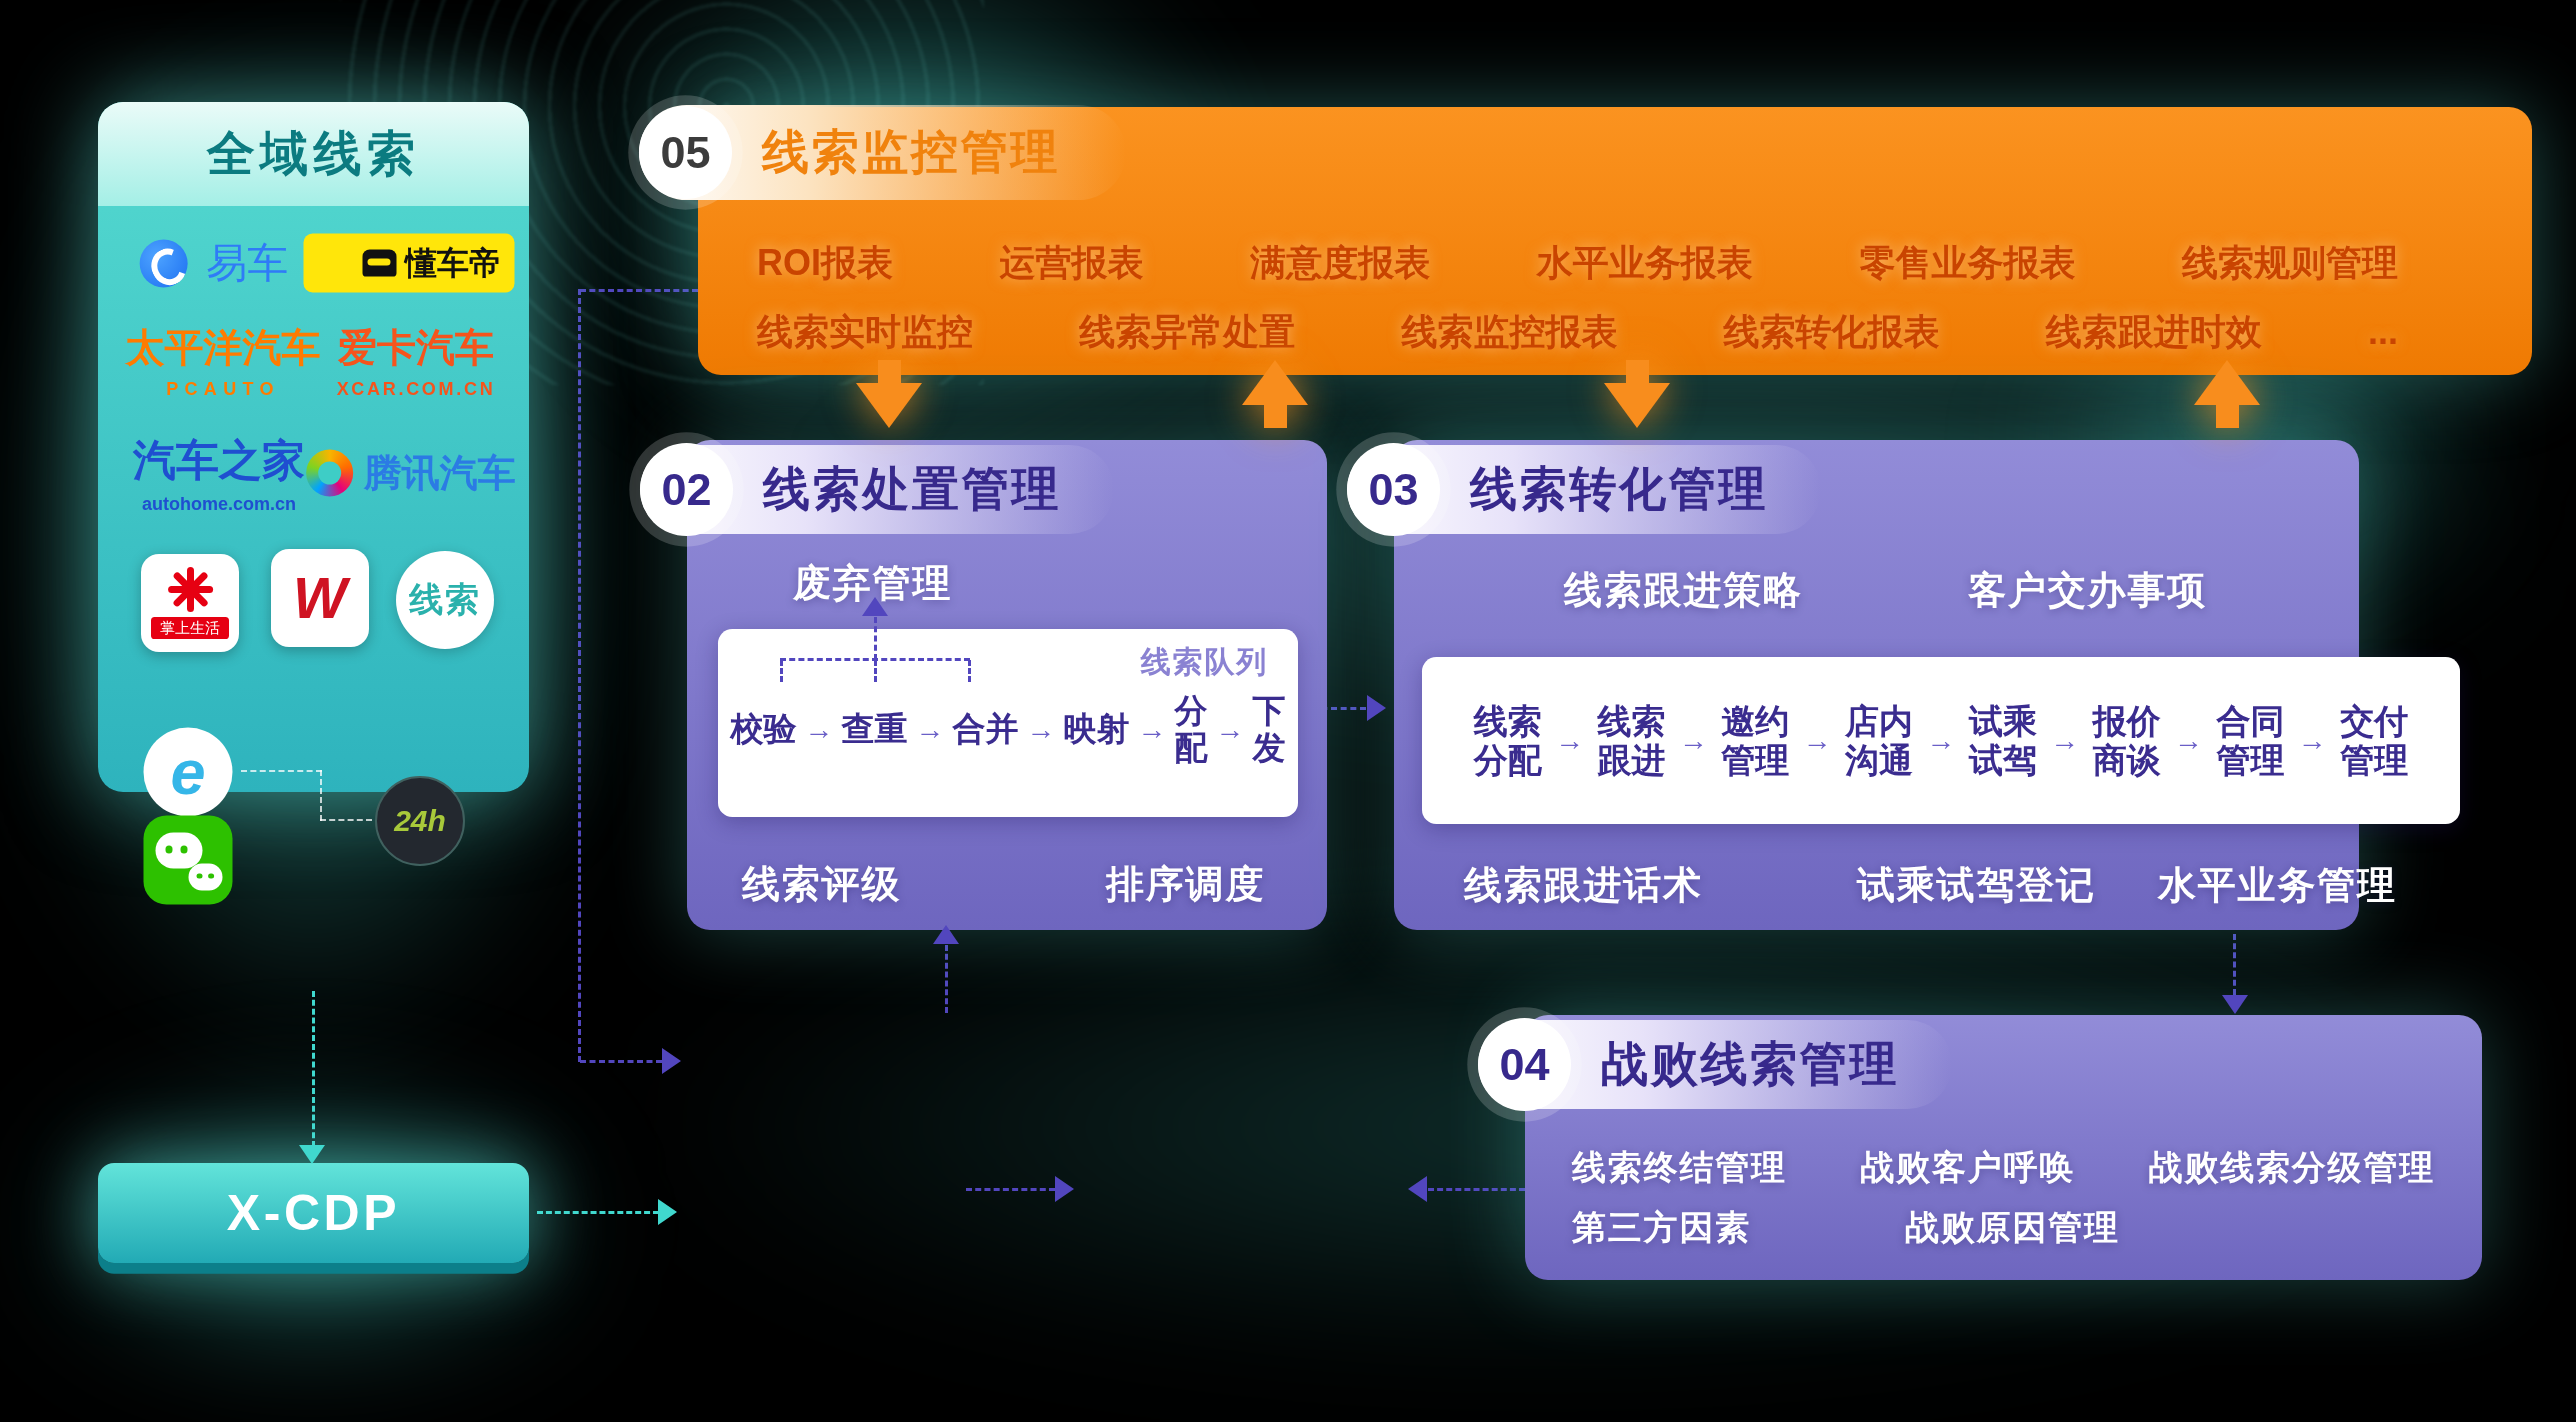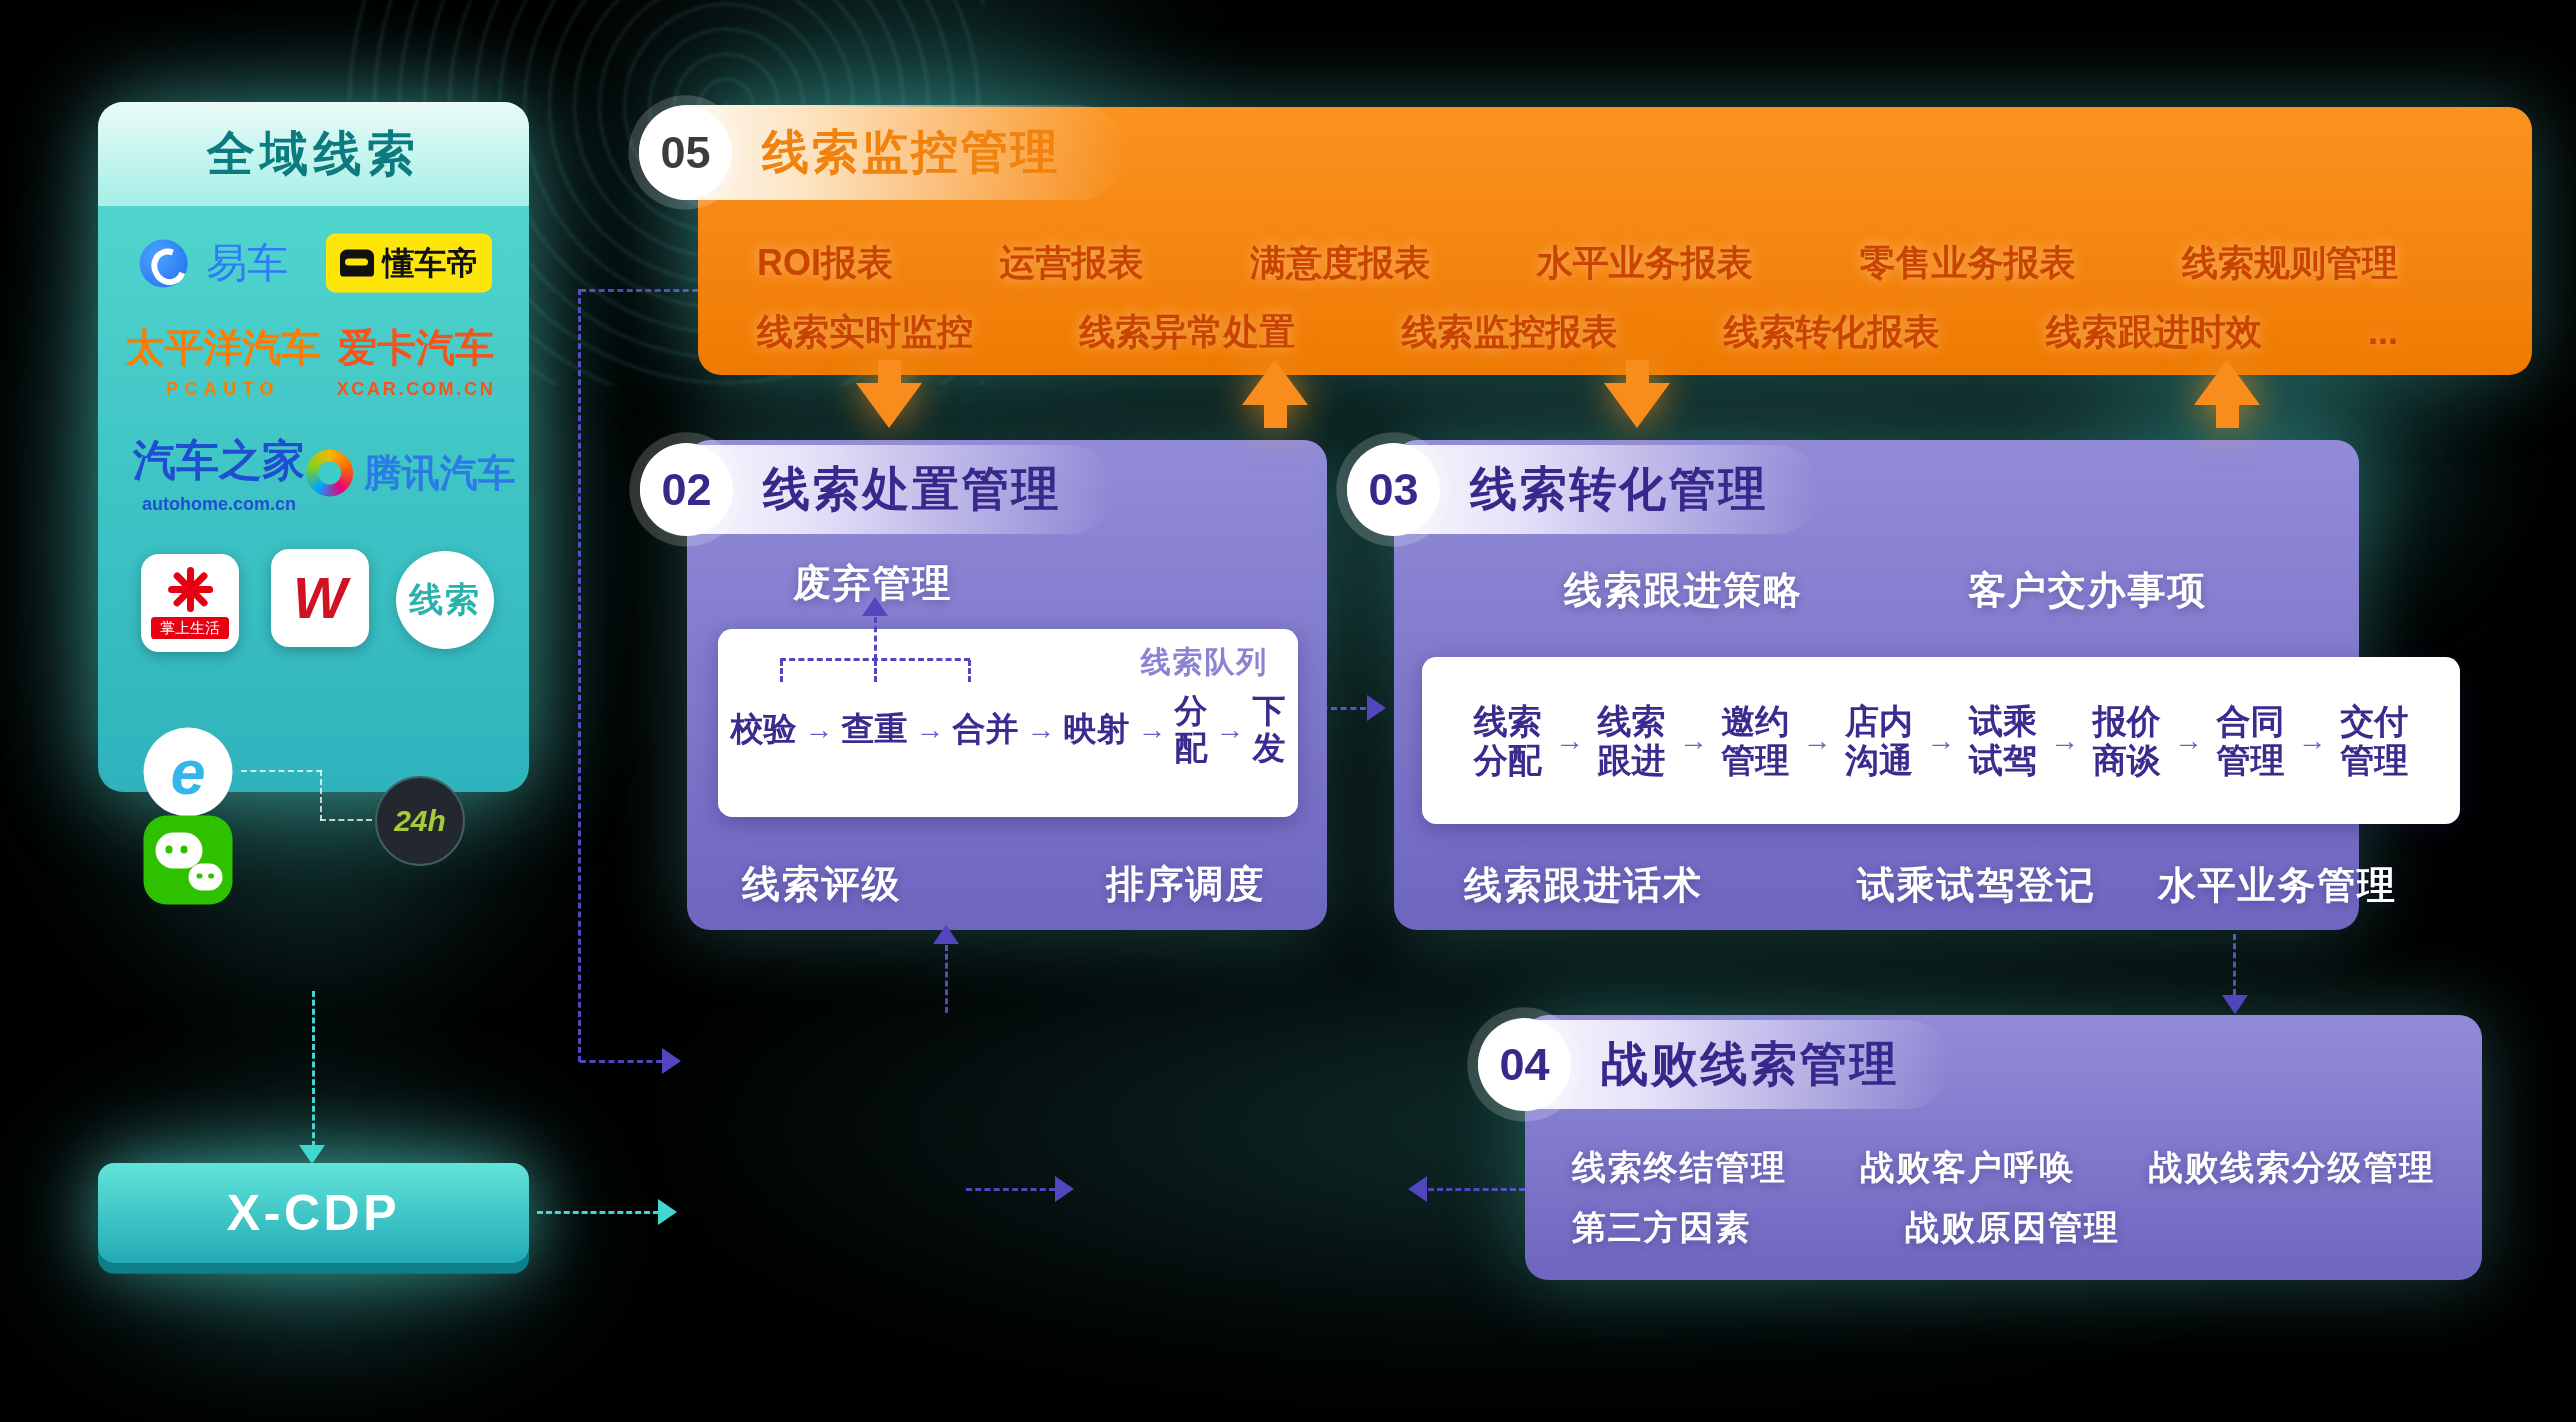--- a/index.html
+++ b/index.html
@@ -45,21 +45,21 @@
                background:linear-gradient(180deg,#eafbf8 0%,#a4efe6 100%);
                display:flex;align-items:center;justify-content:center;
                font-size:48px;font-weight:bold;color:#0b7b80;letter-spacing:5.4px;}
   .logo{position:absolute;transform:translate(-50%,-50%);display:flex;align-items:center;gap:10.7px;white-space:nowrap;}
   .logo-col{flex-direction:column;gap:3.6px;}
   .yiche-icon{position:relative;width:48px;height:48px;border-radius:50%;flex:0 0 auto;
               background:radial-gradient(circle at 35% 35%,#4da3ff,#1b6ef0);}
   .yiche-icon::after{content:"";position:absolute;left:11.6px;top:9.8px;width:21.5px;height:25px;border:6.3px solid #fff;
               border-right-color:transparent;border-radius:50%;transform:rotate(-25deg);}
   .yiche-text{font-size:41px;font-weight:normal;color:#2f7bf7;margin-left:8px;}
-  .dcd{width:166px;height:59px;background:#ffe60a;border-radius:9px;display:flex;align-items:center;justify-content:center;gap:9px;}
+  .dcd{width:166px;height:59px;background:#ffe60a;border-radius:9px;display:flex;align-items:center;justify-content:center;gap:9px;padding-left:45px;}
   .dcd-icon{position:relative;width:34px;height:27px;background:#111;border-radius:7.2px 7.2px 3.6px 3.6px;}
   .dcd-icon::after{content:"";position:absolute;left:5.4px;top:9px;width:23px;height:7.2px;background:#ffe60a;border-radius:3.6px;}
   .dcd-text{font-size:32px;font-weight:bold;color:#111;}
   .pc-main{font-size:39px;font-weight:bold;color:#ff7b00;}
   .pc-sub{font-size:18px;font-weight:bold;color:#ff7b00;letter-spacing:6.3px;}
   .xc-main{font-size:39px;font-weight:bold;color:#f5541c;}
   .xc-sub{font-size:18px;font-weight:bold;color:#f5541c;letter-spacing:2.7px;}
   .ah-main{font-size:43px;font-weight:900;color:#1f4fd0;}
   .ah-sub{font-size:18px;font-weight:bold;color:#1f4fd0;}
   .tx-ring{position:relative;width:47px;height:47px;border-radius:50%;flex:0 0 auto;

